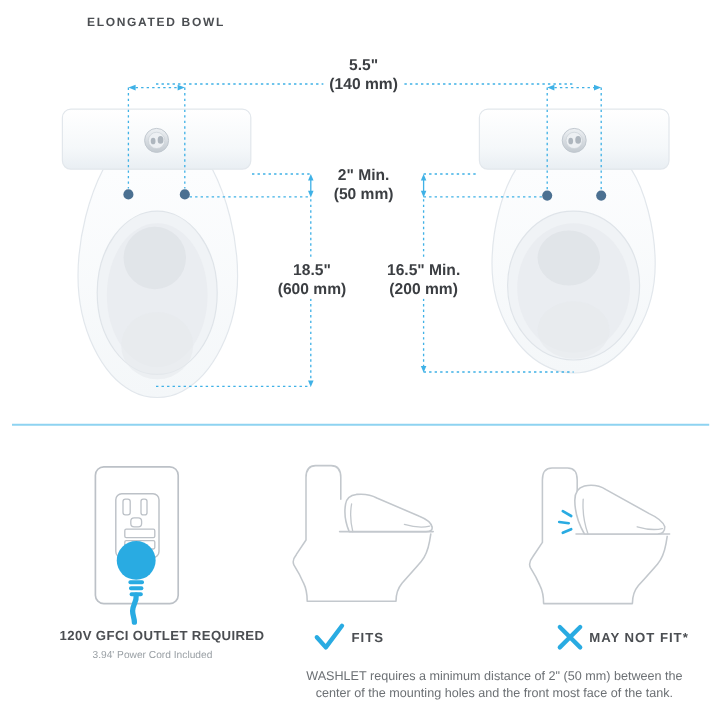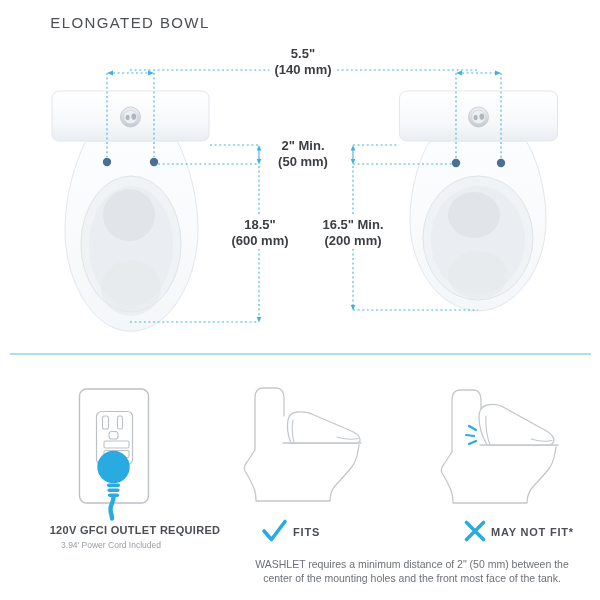--- a/index.html
+++ b/index.html
@@ -1,20 +1,20 @@
 <!DOCTYPE html>
 <html><head>
 <meta charset="utf-8">
 <style>
   html,body{margin:0;padding:0;background:#fff;}
   .canvas{position:relative;width:600px;height:600px;background:#ffffff;overflow:hidden;
           font-family:"Liberation Sans", sans-serif;}
   svg.art{position:absolute;left:0;top:0;z-index:1;}
   .lbl{position:absolute;z-index:2;text-align:center;}
-  .hdr{font-size:15px;font-weight:400;letter-spacing:1.4px;color:#4b4e52;}
+  .hdr{font-size:10px;font-weight:700;letter-spacing:1.4px;color:#4b4e52;}
   .dim{font-size:13px;font-weight:600;line-height:15.5px;color:#3b3e42;background:#ffffff;
        padding:1px 5px;transform:translateX(-50%);white-space:nowrap;}
   .dim span{display:block;}
   .outlet-title{font-size:11px;font-weight:700;letter-spacing:.3px;color:#4b4e52;
        transform:translateX(-50%);white-space:nowrap;margin-left:24px;}
   .outlet-sub{font-size:8.5px;color:#9aa0a5;transform:translateX(-50%);white-space:nowrap;}
   .fit-lbl{font-size:11px;font-weight:700;letter-spacing:.8px;color:#4b4e52;white-space:nowrap;}
   .footnote{font-size:10.5px;line-height:13.5px;color:#6d7175;transform:translateX(-50%);
        width:380px;}
   .footnote span{display:block;}
@@ -180,21 +180,21 @@
     <span>(600 mm)</span>
   </div>
 
   <div class="dim lbl" style="left:353px;top:216px;">
     <span>16.5" Min.</span>
     <span>(200 mm)</span>
   </div>
 
   <div class="outlet-title lbl" style="left:111px;top:524px;">120V GFCI OUTLET REQUIRED</div>
 
-  <div class="outlet-sub lbl" style="left:111px;top:540px;">3.94' Power Cord Included</div>
+  <div class="outlet-sub lbl" style="left:127px;top:540px;">3.94' Power Cord Included</div>
 
   <div class="fit-lbl lbl" style="left:293px;top:526px;">FITS</div>
 
   <div class="fit-lbl lbl" style="left:491px;top:526px;">MAY NOT FIT*</div>
 
   <div class="footnote lbl" style="left:412px;top:558px;">
     <span>WASHLET requires a minimum distance of 2" (50 mm) between the</span>
     <span>center of the mounting holes and the front most face of the tank.</span>
   </div>
 

